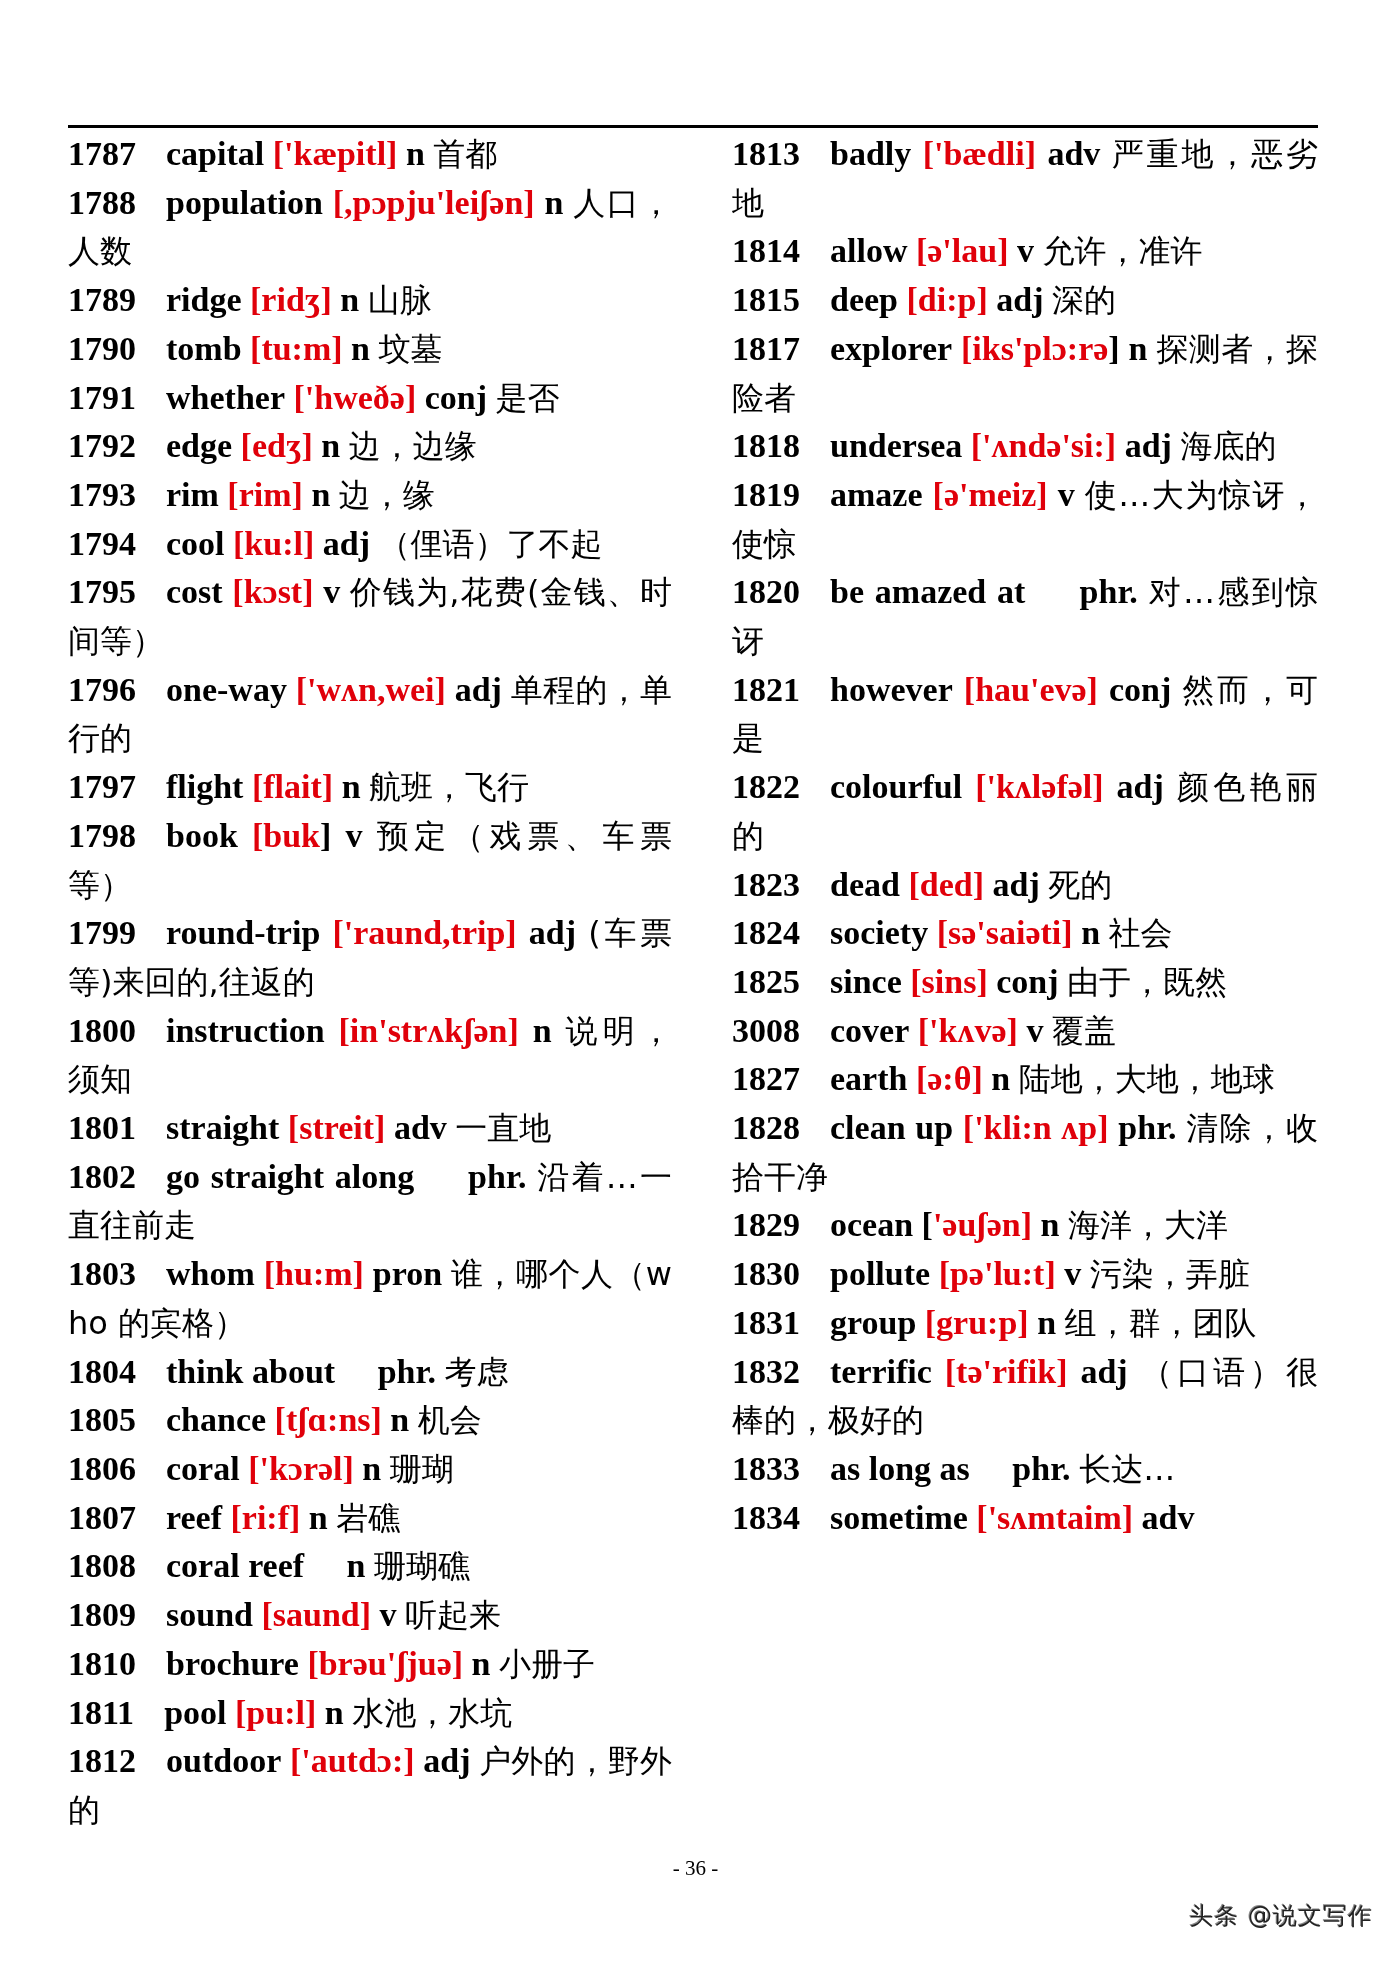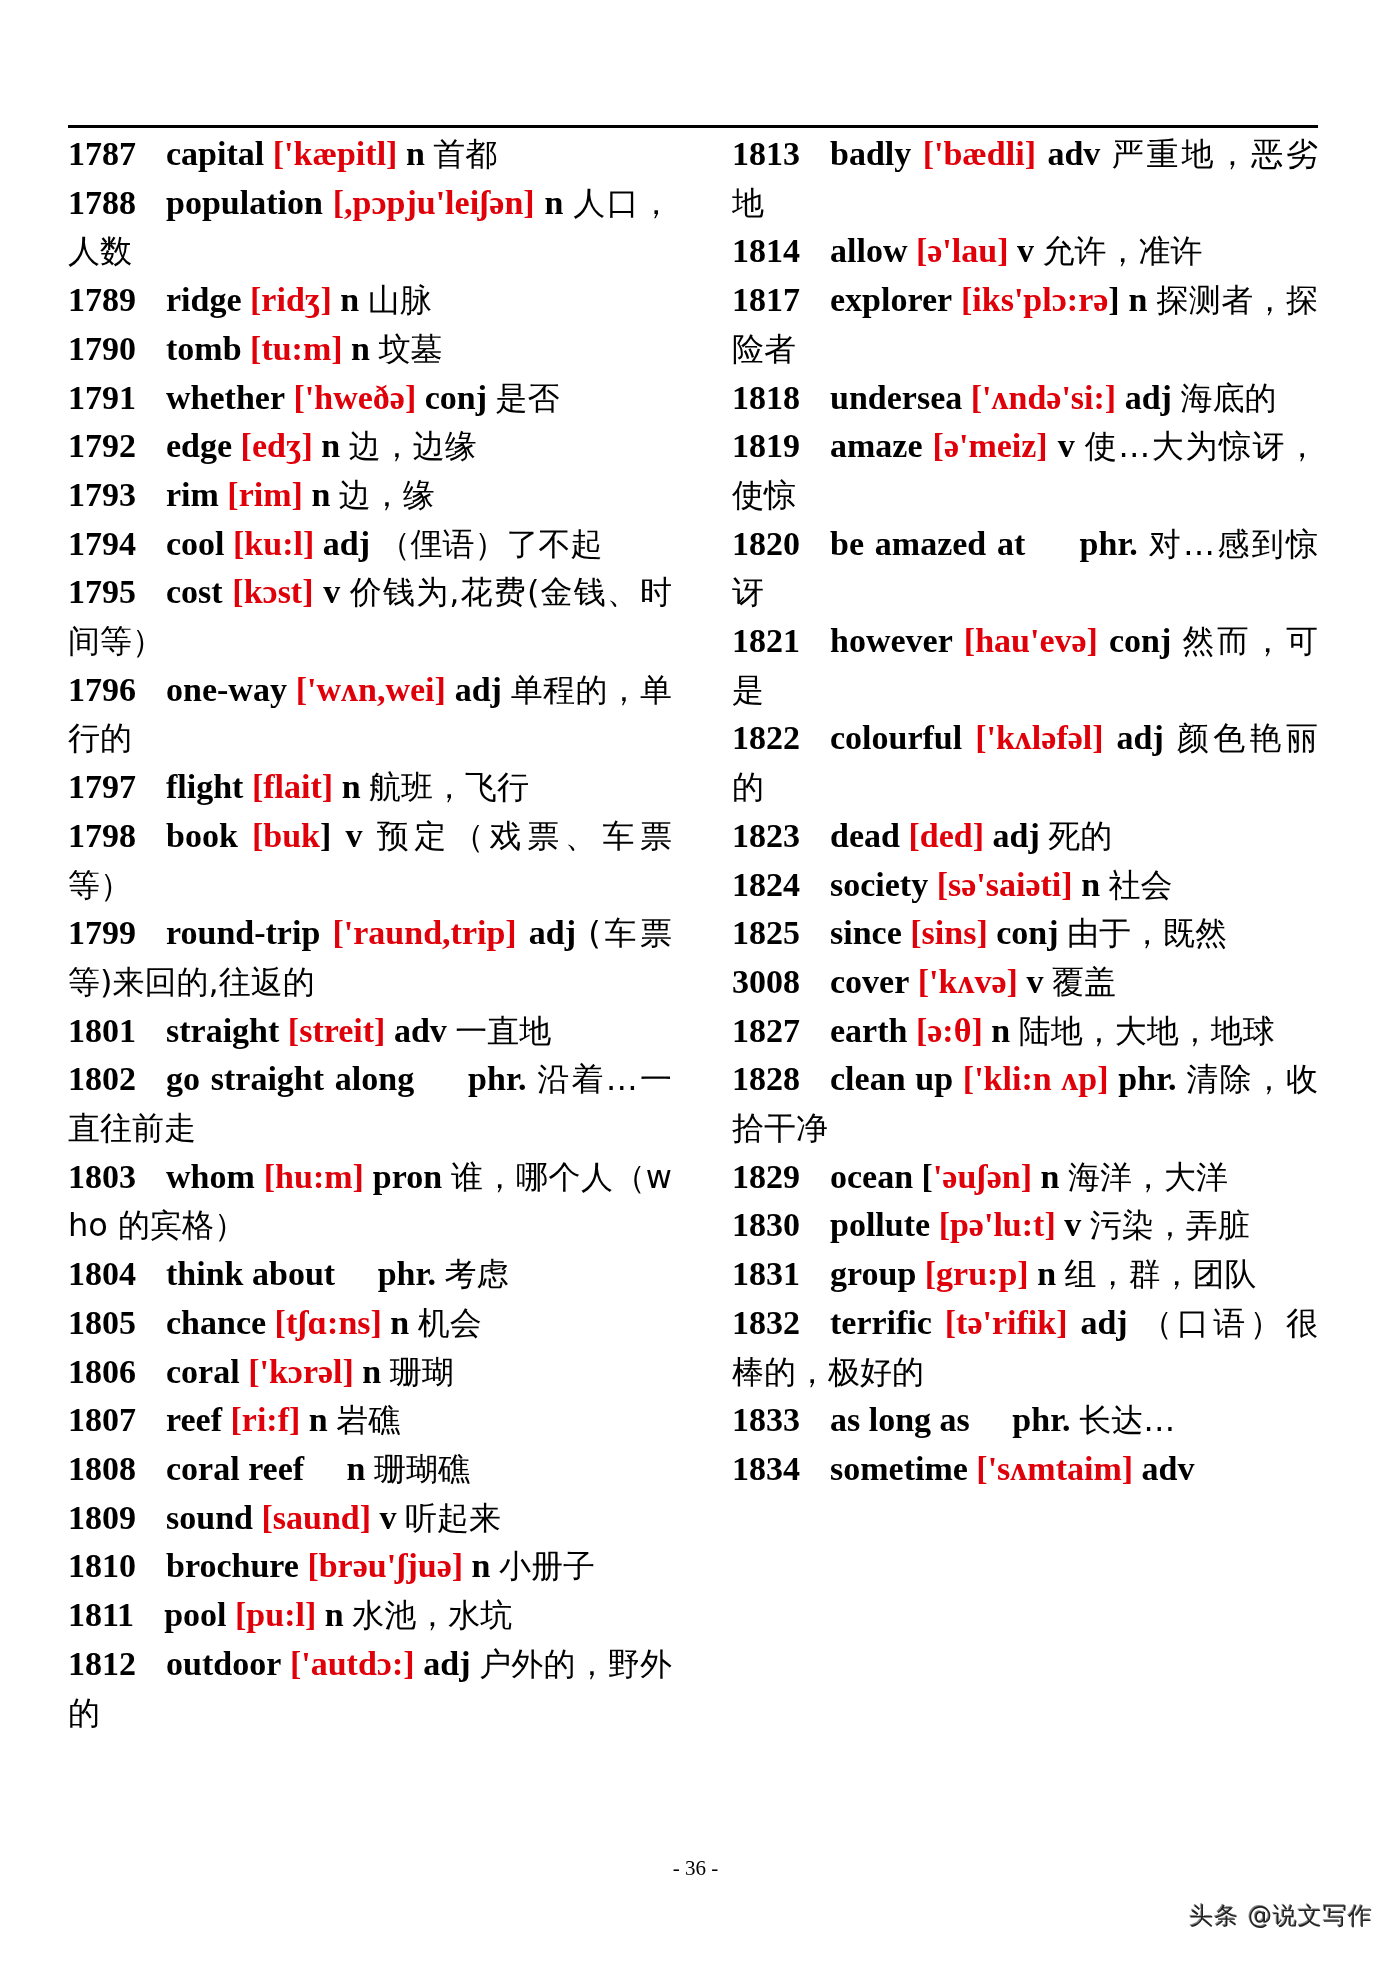--- a/index.html
+++ b/index.html
@@ -34,36 +34,38 @@
     <div class="entry"><span class="num">1790</span><span class="word">tomb</span> <span class="ipa"><span class="">[tu:m]</span></span> <span class="pos">n</span>&nbsp;<span class="cn">坟墓</span></div>
     <div class="entry"><span class="num">1791</span><span class="word">whether</span> <span class="ipa"><span class="">['hweðə]</span></span> <span class="pos">conj</span>&nbsp;<span class="cn">是否</span></div>
     <div class="entry"><span class="num">1792</span><span class="word">edge</span> <span class="ipa"><span class="">[edʒ]</span></span> <span class="pos">n</span>&nbsp;<span class="cn">边，边缘</span></div>
     <div class="entry"><span class="num">1793</span><span class="word">rim</span> <span class="ipa"><span class="">[rim]</span></span> <span class="pos">n</span>&nbsp;<span class="cn">边，缘</span></div>
     <div class="entry"><span class="num">1794</span><span class="word">cool</span> <span class="ipa"><span class="">[ku:l]</span></span> <span class="pos">adj</span>&nbsp;<span class="cn">（俚语）了不起</span></div>
     <div class="entry"><span class="num">1795</span><span class="word">cost</span> <span class="ipa"><span class="">[kɔst]</span></span> <span class="pos">v</span>&nbsp;<span class="cn">价钱为,花费(金钱、时间等）</span></div>
     <div class="entry"><span class="num">1796</span><span class="word">one-way</span> <span class="ipa"><span class="">['wʌn,wei]</span></span> <span class="pos">adj</span>&nbsp;<span class="cn">单程的，单行的</span></div>
     <div class="entry"><span class="num">1797</span><span class="word">flight</span> <span class="ipa"><span class="">[flait]</span></span> <span class="pos">n</span>&nbsp;<span class="cn">航班，飞行</span></div>
     <div class="entry"><span class="num">1798</span><span class="word">book</span> <span class="ipa"><span class="">[buk</span><span class="blk">]</span></span> <span class="pos">v</span>&nbsp;<span class="cn">预定（戏票、车票等）</span></div>
     <div class="entry"><span class="num">1799</span><span class="word">round-trip</span> <span class="ipa"><span class="">['raund,trip]</span></span> <span class="pos">adj</span>&nbsp;<span class="cn">(车票等)来回的,往返的</span></div>
+    <div class="entry"><span class="num">1800</span><span class="word">instruction</span> <span class="ipa"><span class="">[in'strʌkʃən]</span></span> <span class="pos">n</span>&nbsp;<span class="cn">说明，须知</span></div>
     <div class="entry"><span class="num">1801</span><span class="word">straight</span> <span class="ipa"><span class="">[streit]</span></span> <span class="pos">adv</span>&nbsp;<span class="cn">一直地</span></div>
     <div class="entry"><span class="num">1802</span><span class="word">go straight along</span> &nbsp;&nbsp;&nbsp;&nbsp;<span class="pos">phr.</span>&nbsp;<span class="cn">沿着…一直往前走</span></div>
     <div class="entry"><span class="num">1803</span><span class="word">whom</span> <span class="ipa"><span class="">[hu:m]</span></span> <span class="pos">pron</span>&nbsp;<span class="cn">谁，哪个人（who 的宾格）</span></div>
     <div class="entry"><span class="num">1804</span><span class="word">think about</span> &nbsp;&nbsp;&nbsp;&nbsp;<span class="pos">phr.</span>&nbsp;<span class="cn">考虑</span></div>
     <div class="entry"><span class="num">1805</span><span class="word">chance</span> <span class="ipa"><span class="">[tʃɑ:ns]</span></span> <span class="pos">n</span>&nbsp;<span class="cn">机会</span></div>
     <div class="entry"><span class="num">1806</span><span class="word">coral</span> <span class="ipa"><span class="">['kɔrəl]</span></span> <span class="pos">n</span>&nbsp;<span class="cn">珊瑚</span></div>
     <div class="entry"><span class="num">1807</span><span class="word">reef</span> <span class="ipa"><span class="">[ri:f]</span></span> <span class="pos">n</span>&nbsp;<span class="cn">岩礁</span></div>
     <div class="entry"><span class="num">1808</span><span class="word">coral reef</span> &nbsp;&nbsp;&nbsp;&nbsp;<span class="pos">n</span>&nbsp;<span class="cn">珊瑚礁</span></div>
     <div class="entry"><span class="num">1809</span><span class="word">sound</span> <span class="ipa"><span class="">[saund]</span></span> <span class="pos">v</span>&nbsp;<span class="cn">听起来</span></div>
     <div class="entry"><span class="num">1810</span><span class="word">brochure</span> <span class="ipa"><span class="">[brəu'ʃjuə]</span></span> <span class="pos">n</span>&nbsp;<span class="cn">小册子</span></div>
     <div class="entry"><span class="num">1811</span><span class="word">pool</span> <span class="ipa"><span class="">[pu:l]</span></span> <span class="pos">n</span>&nbsp;<span class="cn">水池，水坑</span></div>
     <div class="entry"><span class="num">1812</span><span class="word">outdoor</span> <span class="ipa"><span class="">['autdɔ:]</span></span> <span class="pos">adj</span>&nbsp;<span class="cn">户外的，野外的</span></div>
   </div>
 <div class="col right" id="col-right">
     <div class="entry"><span class="num">1813</span><span class="word">badly</span> <span class="ipa"><span class="">['bædli]</span></span> <span class="pos">adv</span>&nbsp;<span class="cn">严重地，恶劣地</span></div>
     <div class="entry"><span class="num">1814</span><span class="word">allow</span> <span class="ipa"><span class="">[ə'lau]</span></span> <span class="pos">v</span>&nbsp;<span class="cn">允许，准许</span></div>
+    <div class="entry"><span class="num">1815</span><span class="word">deep</span> <span class="ipa"><span class="">[di:p]</span></span> <span class="pos">adj</span>&nbsp;<span class="cn">深的</span></div>
     <div class="entry"><span class="num">1817</span><span class="word">explorer</span> <span class="ipa"><span class="">[iks'plɔ:rə</span><span class="blk">]</span></span> <span class="pos">n</span>&nbsp;<span class="cn">探测者，探险者</span></div>
     <div class="entry"><span class="num">1818</span><span class="word">undersea</span> <span class="ipa"><span class="">['ʌndə'si:]</span></span> <span class="pos">adj</span>&nbsp;<span class="cn">海底的</span></div>
     <div class="entry"><span class="num">1819</span><span class="word">amaze</span> <span class="ipa"><span class="">[ə'meiz]</span></span> <span class="pos">v</span>&nbsp;<span class="cn">使…大为惊讶，使惊</span></div>
     <div class="entry"><span class="num">1820</span><span class="word">be amazed at</span> &nbsp;&nbsp;&nbsp;&nbsp;<span class="pos">phr.</span>&nbsp;<span class="cn">对…感到惊讶</span></div>
     <div class="entry"><span class="num">1821</span><span class="word">however</span> <span class="ipa"><span class="">[hau'evə]</span></span> <span class="pos">conj</span>&nbsp;<span class="cn">然而，可是</span></div>
     <div class="entry"><span class="num">1822</span><span class="word">colourful</span> <span class="ipa"><span class="">['kʌləfəl]</span></span> <span class="pos">adj</span>&nbsp;<span class="cn">颜色艳丽的</span></div>
     <div class="entry"><span class="num">1823</span><span class="word">dead</span> <span class="ipa"><span class="">[ded]</span></span> <span class="pos">adj</span>&nbsp;<span class="cn">死的</span></div>
     <div class="entry"><span class="num">1824</span><span class="word">society</span> <span class="ipa"><span class="">[sə'saiəti]</span></span> <span class="pos">n</span>&nbsp;<span class="cn">社会</span></div>
     <div class="entry"><span class="num">1825</span><span class="word">since</span> <span class="ipa"><span class="">[sins]</span></span> <span class="pos">conj</span>&nbsp;<span class="cn">由于，既然</span></div>
     <div class="entry"><span class="num">3008</span><span class="word">cover</span> <span class="ipa"><span class="">['kʌvə]</span></span> <span class="pos">v</span>&nbsp;<span class="cn">覆盖</span></div>

